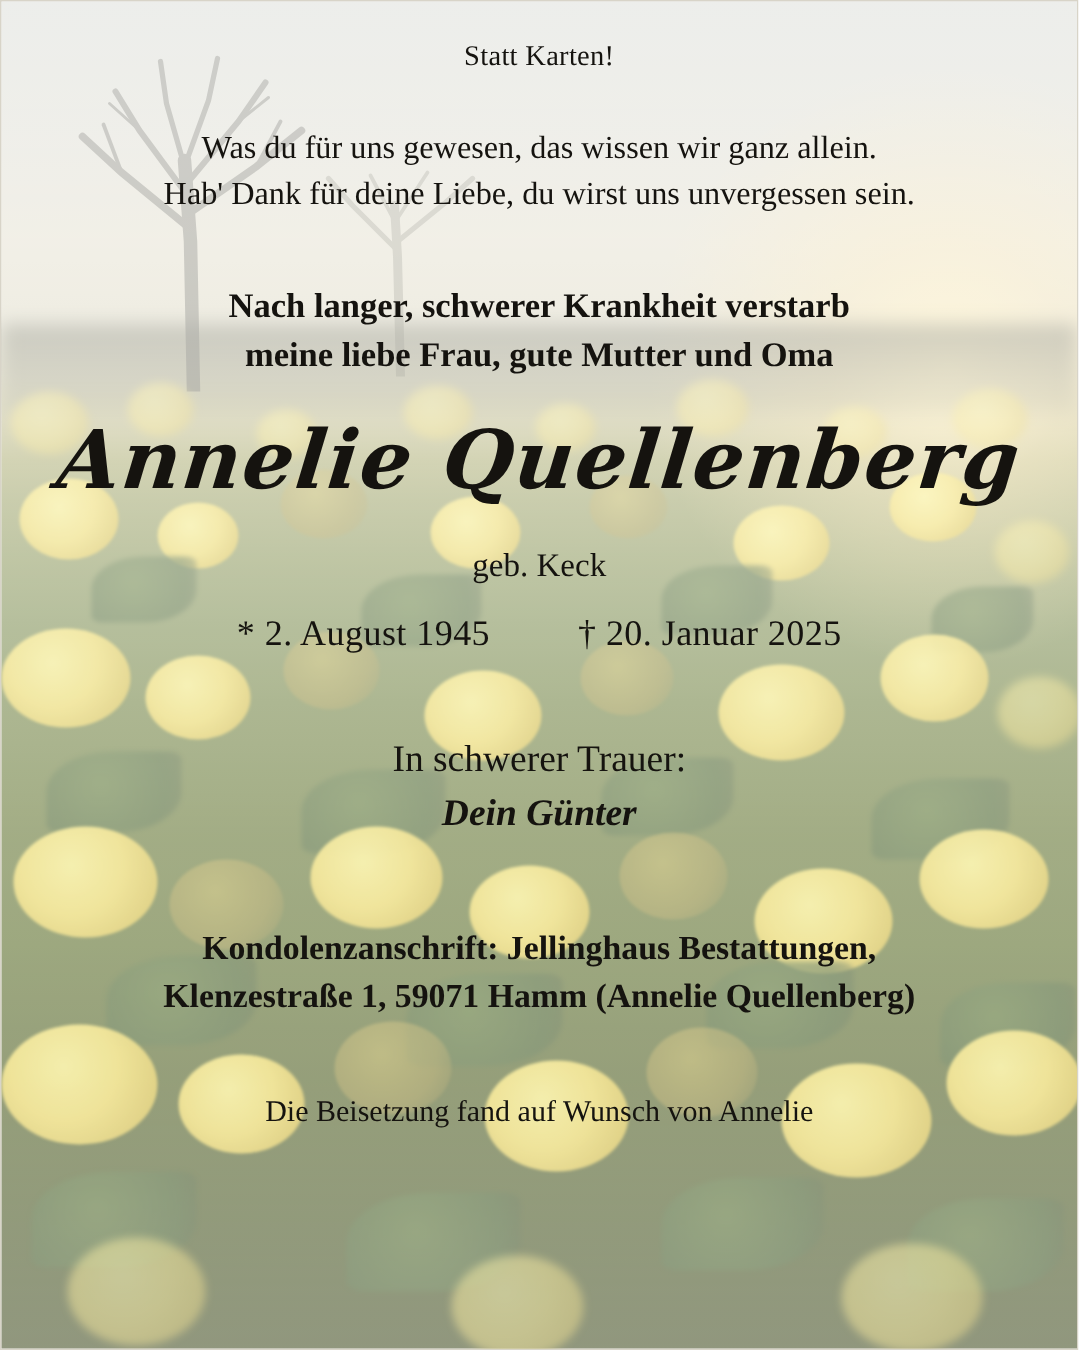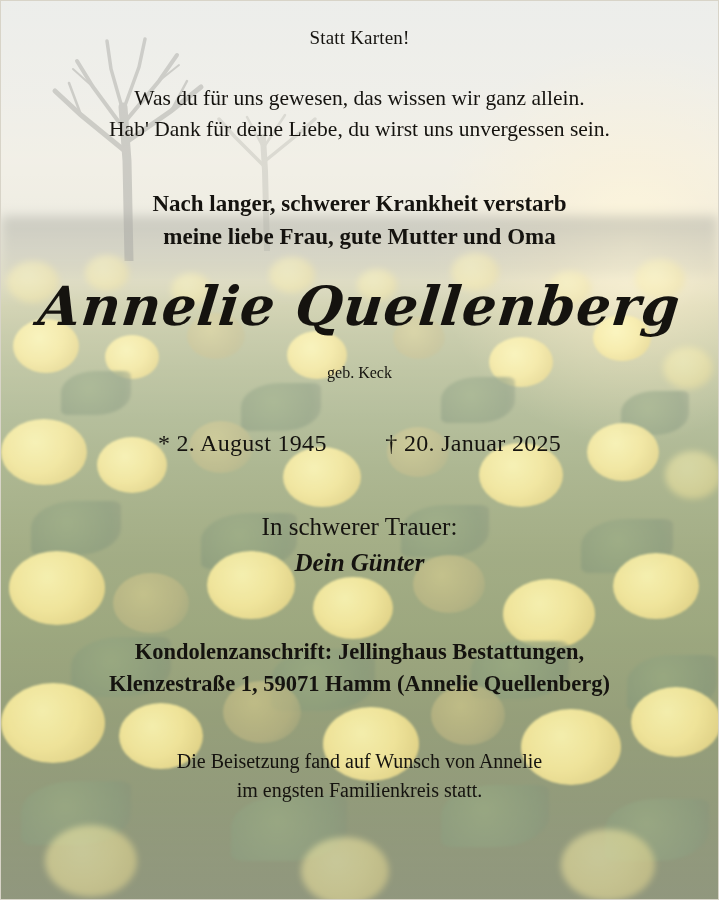--- a/index.html
+++ b/index.html
@@ -150,24 +150,24 @@
     font-family: "DejaVu Serif", "Liberation Serif", serif;
     font-style: italic;
     font-weight: 700;
     font-size: 54px;
     line-height: 1.05;
     letter-spacing: 1px;
     transform: skewX(-6deg);
   }
   .maiden {
     margin-top: 30px;
-    font-size: 16px;
+    font-size: 22px;
   }
   .dates {
-    margin-top: 48px;
+    margin-top: 20px;
     font-size: 24px;
     letter-spacing: 0.3px;
   }
   .dates .gap { display: inline-block; width: 46px; }
   .mourn-title {
     margin-top: 56px;
     font-size: 25px;
   }
   .mourners {
     margin-top: 4px;
@@ -325,17 +325,16 @@
       <span class="line">Dein Günter</span>
     </div>
 
     <div class="address">
       <span class="line">Kondolenzanschrift: Jellinghaus Bestattungen,</span>
       <span class="line">Klenzestraße 1, 59071 Hamm (Annelie Quellenberg)</span>
     </div>
 
     <div class="footer">
       <span class="line">Die Beisetzung fand auf Wunsch von Annelie</span>
-      <span class="line">im engsten Familienkreis statt.</span>
     </div>
 
   </div>
 </div>
 
 </body></html>

